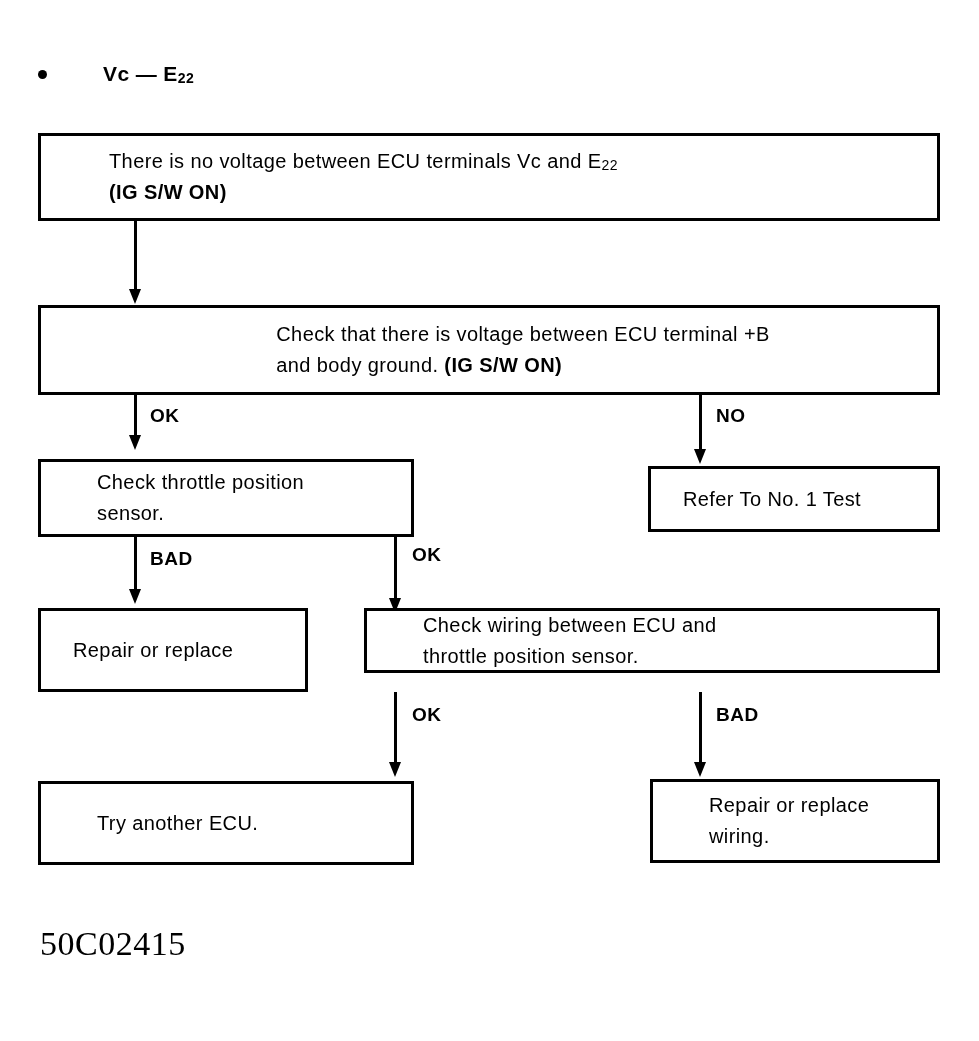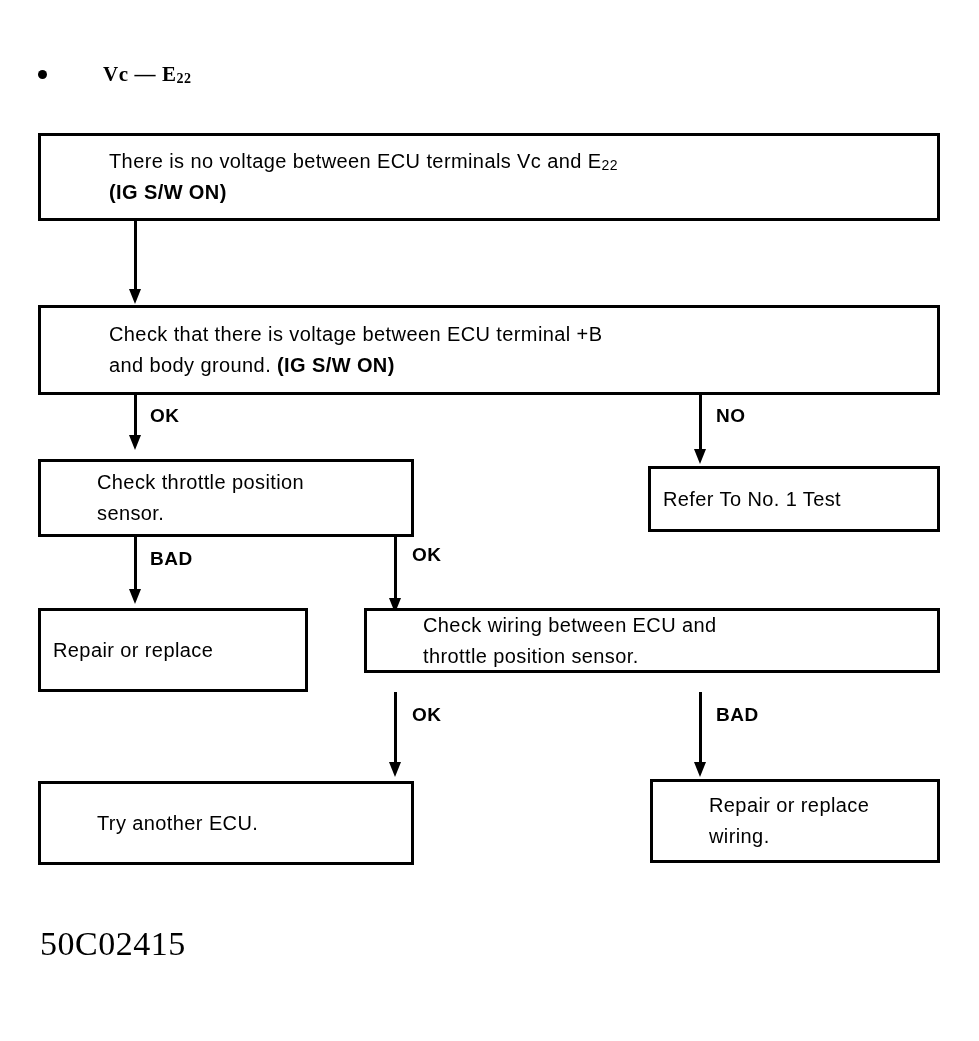--- a/index.html
+++ b/index.html
@@ -24,21 +24,20 @@
     height: 1041px;
   }
 
   
   .bullet-line {
     position: absolute;
     left: 38px;
     top: 62px;
     display: flex;
     align-items: center;
-    font-family: Liberation Serif, serif;
   }
   .bullet-dot {
     width: 9px;
     height: 9px;
     background: #000;
     border-radius: 50%;
     display: inline-block;
     margin-right: 56px;
   }
   .bullet-text {
@@ -76,21 +75,21 @@
   .node .line.bold {
     font-weight: bold;
   }
   .node-body {
     padding-left: 68px;
   }
   .node-body.pad-small {
     padding-left: 56px;
   }
   .node-body.pad-tiny {
-    padding-left: 12px;
+    padding-left: 32px;
   }
   .sub {
     font-size: 14px;
     vertical-align: -2px;
   }
 
   
   .vline {
     position: absolute;
     width: 3px;
@@ -138,21 +137,21 @@
   <div class="node" style="left:38px; top:133px; width:902px; height:88px;">
     <div class="node-body">
       <div class="line"><span>There is no voltage between ECU terminals Vc and E</span><span class="sub">22</span></div>
       <div class="line bold">(IG S/W ON)</div>
     </div>
   </div>
 
   <div class="vline" style="left:134px; top:221px; height:75px;"></div>
   <div class="arrowhead" style="left:129px; top:289px;"></div>
 
-  <div class="node" style="left:38px; top:305px; width:902px; height:90px;">
+  <div class="node" style="left:38px; top:305px; width:902px; height:90px;align-items:center;">
     <div class="node-body">
       <div class="line">Check that there is voltage between ECU terminal  +B</div>
       <div class="line"><span>and body ground. </span><span class="line bold" style="display:inline;">(IG S/W ON)</span></div>
     </div>
   </div>
 
   <div class="vline" style="left:134px; top:395px; height:47px;"></div>
   <div class="arrowhead" style="left:129px; top:435px;"></div>
   <div class="edge-label" style="left:150px; top:405px;">OK</div>
 

